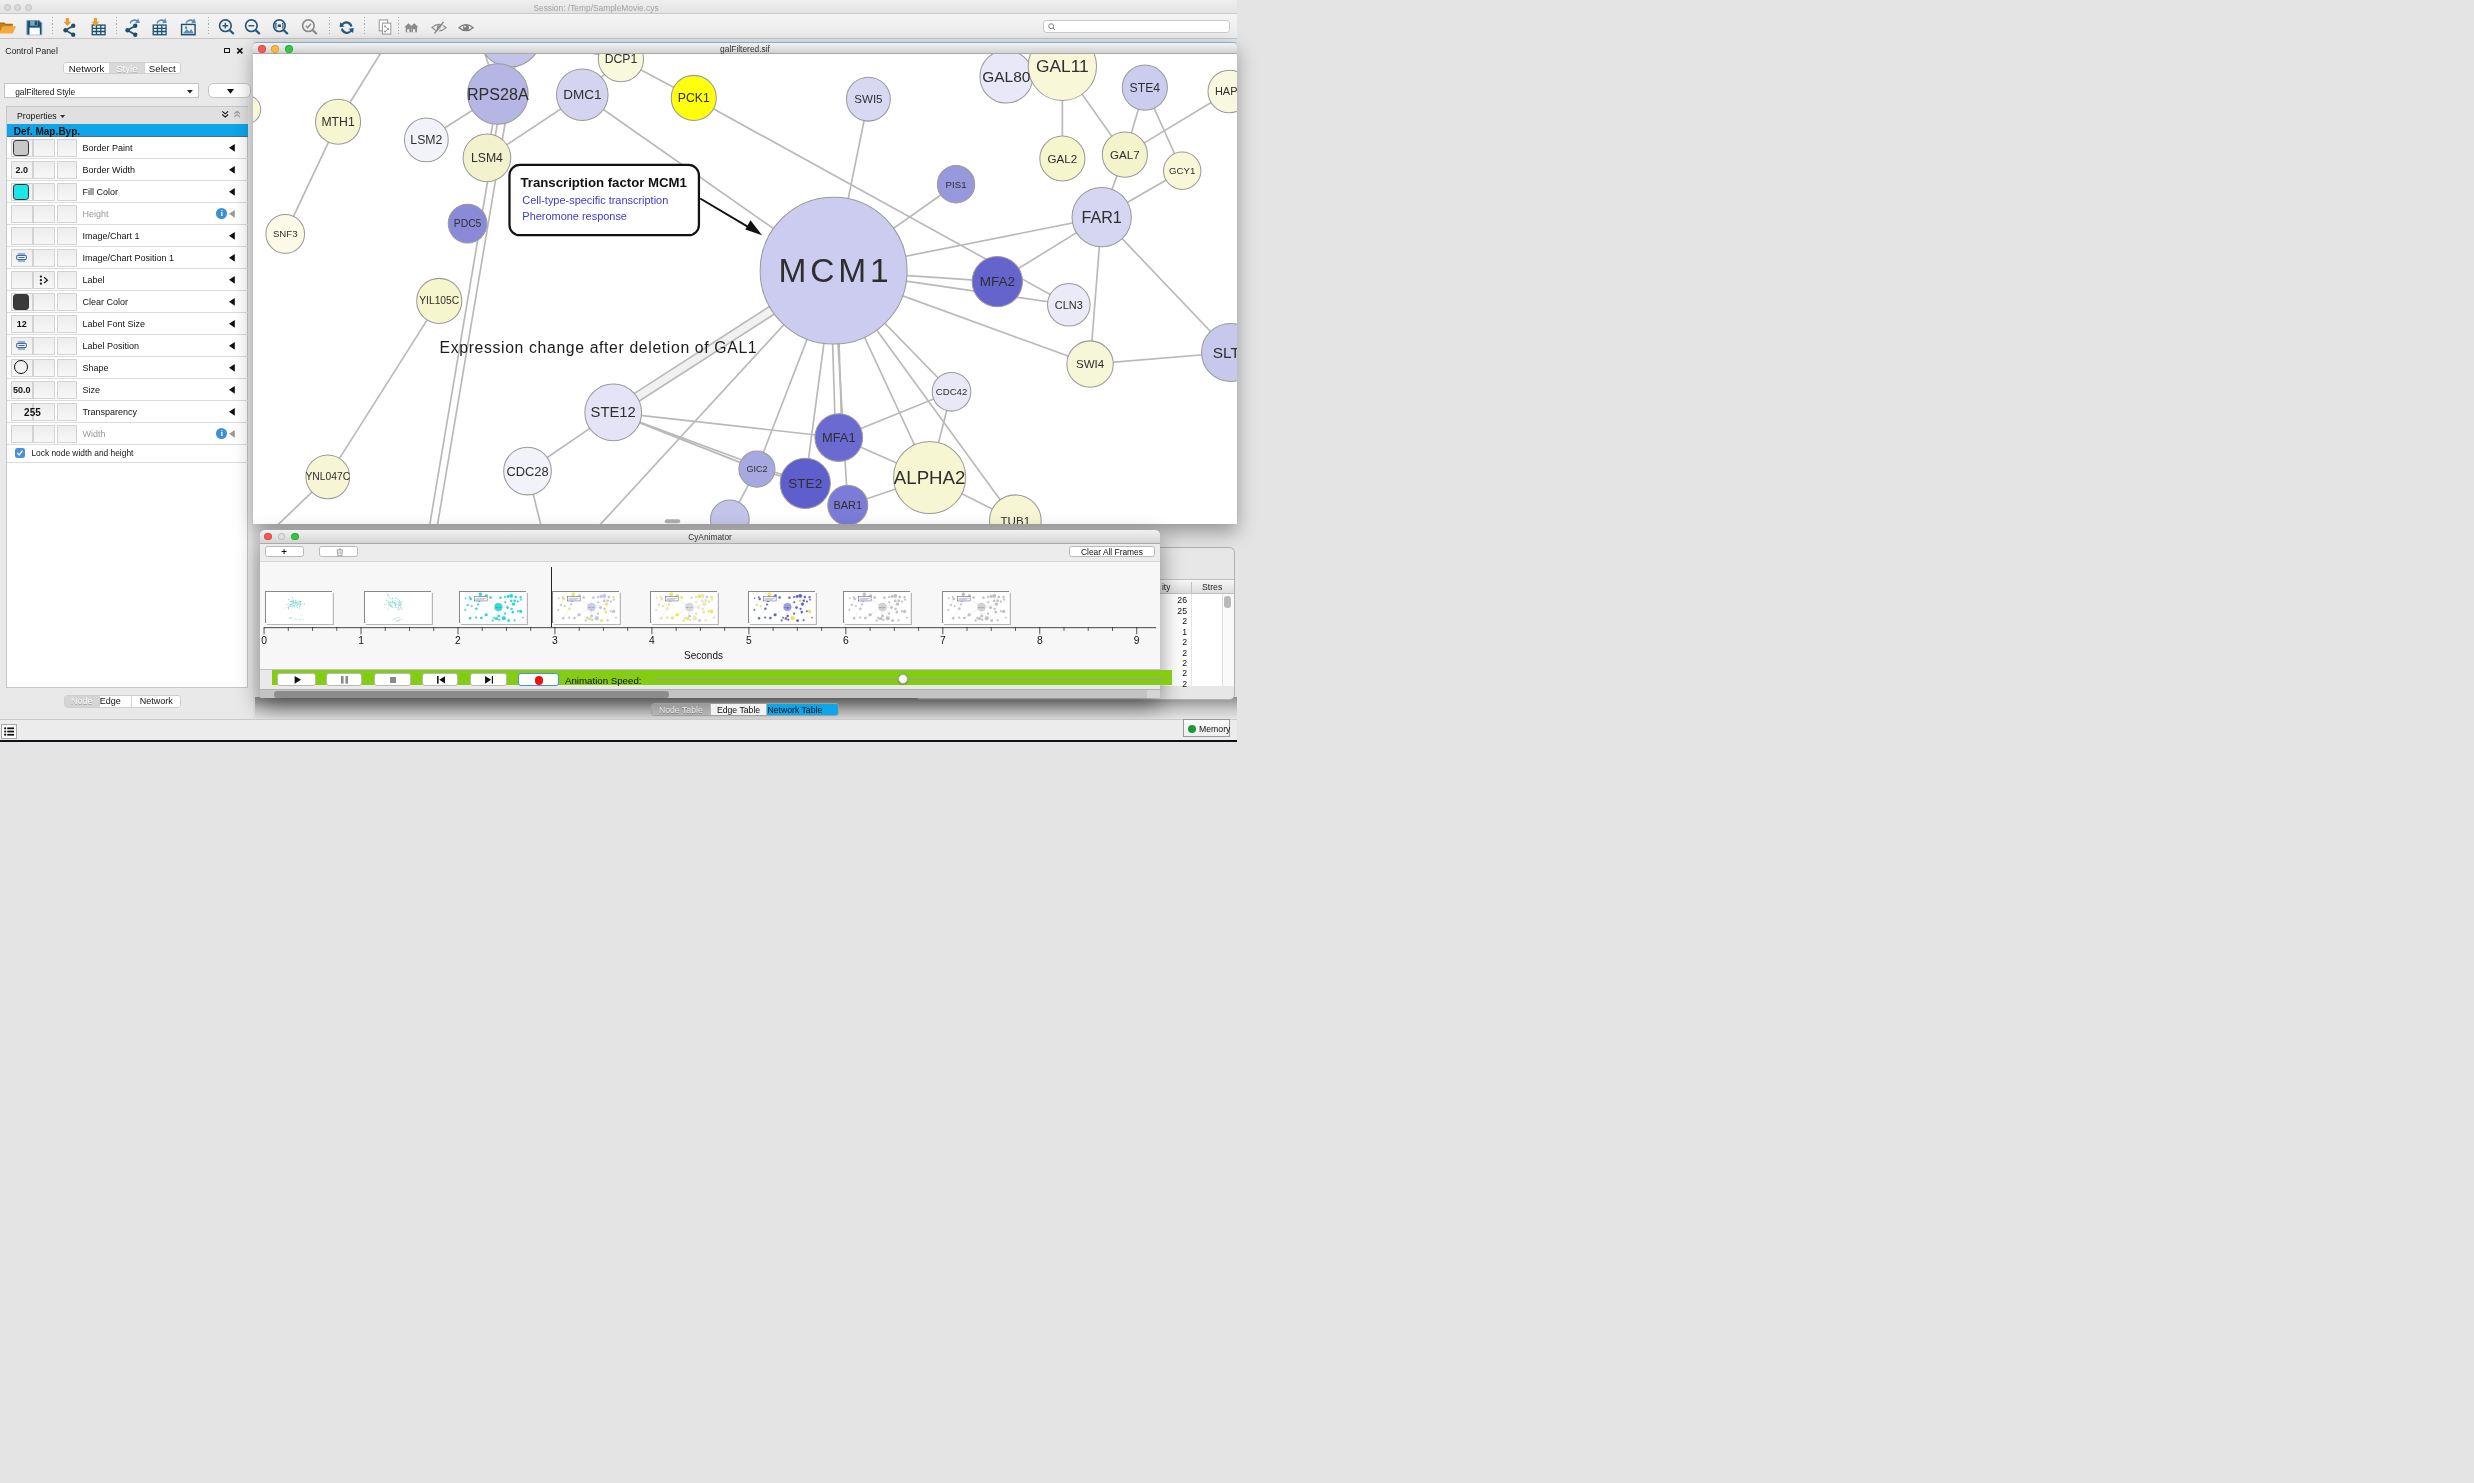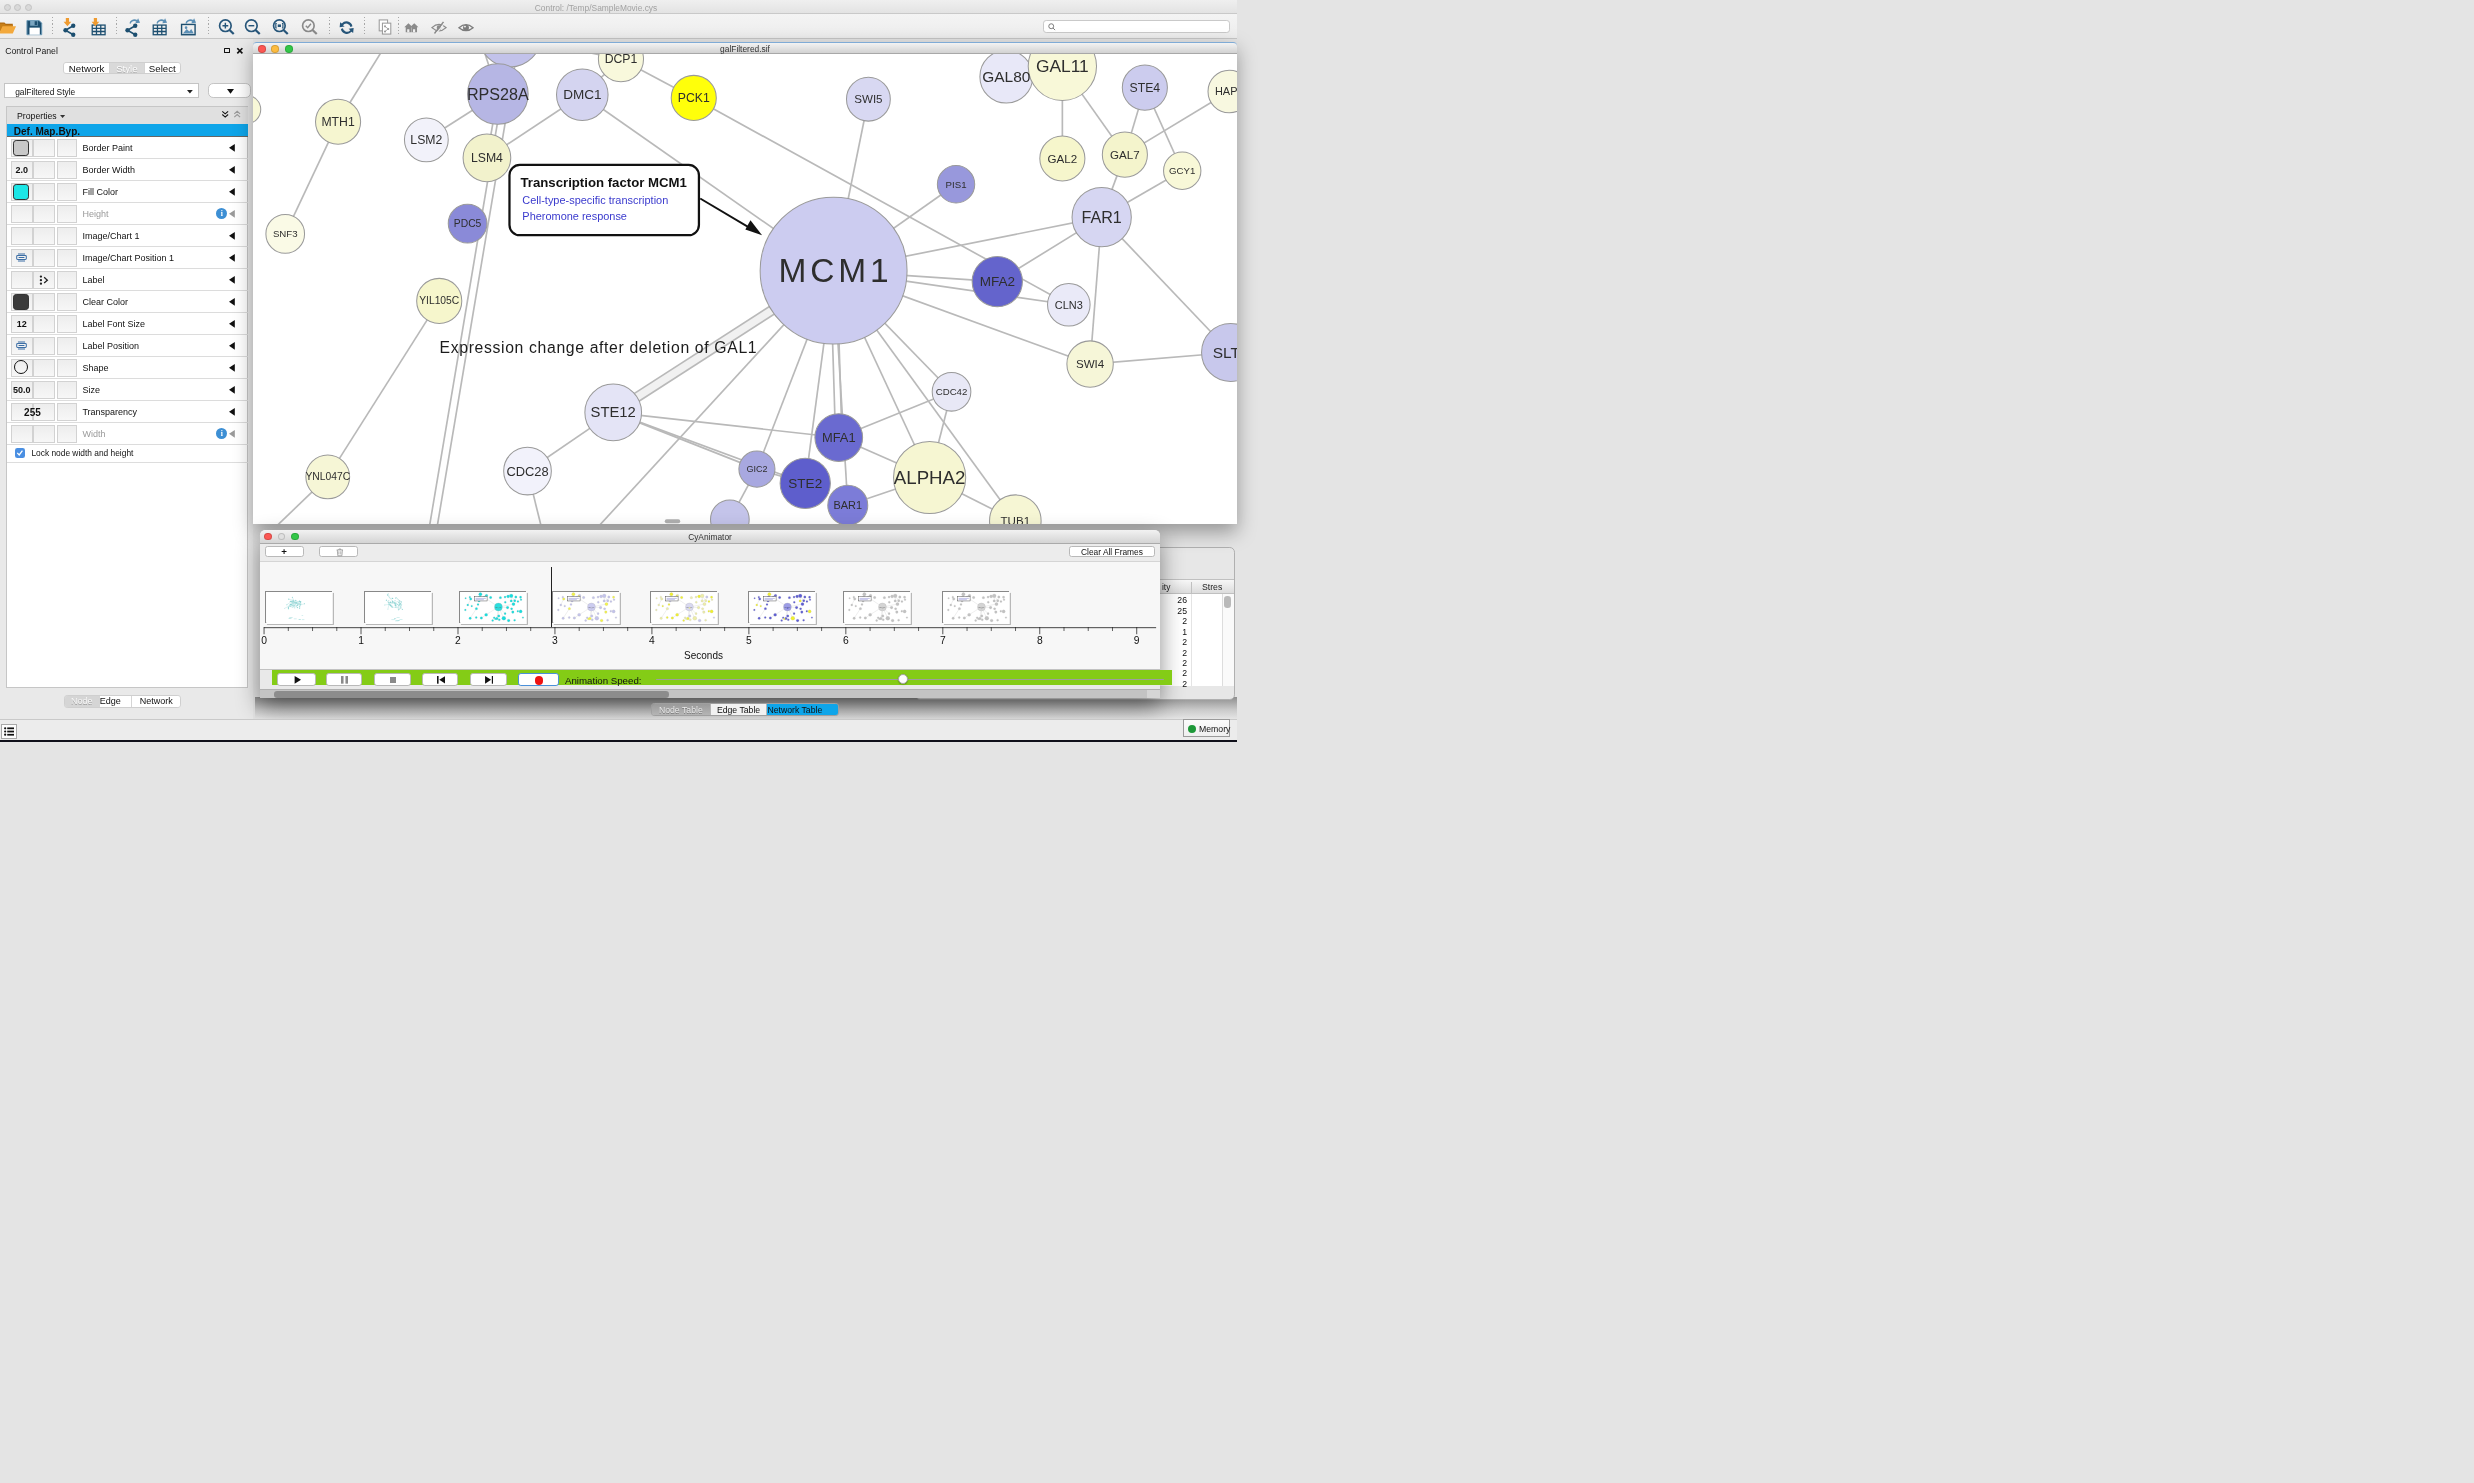--- a/index.html
+++ b/index.html
@@ -2,21 +2,21 @@
 <html style="font-size:10.3px"><head><meta charset="utf-8"><style>
 *{margin:0;padding:0;box-sizing:border-box}
 html,body{width:1237px;height:742px;overflow:hidden;font-family:"Liberation Sans",sans-serif;background:#e4e4e4}
 .abs{position:absolute}
 .btn{position:absolute;background:#fff;border:0.6px solid #b9b9b9;border-radius:2.6px}
 </style></head><body>
 <div class="abs" style="left:0;top:0;width:1237px;height:14px;background:linear-gradient(#efefef,#e3e3e3);border-bottom:0.6px solid #c9c9c9">
 <div class="abs" style="left:3.5px;top:3.9px;width:7px;height:7px;border-radius:50%;background:#d9d9d9;border:0.6px solid #c3c3c3"></div>
 <div class="abs" style="left:14px;top:3.9px;width:7px;height:7px;border-radius:50%;background:#d9d9d9;border:0.6px solid #c3c3c3"></div>
 <div class="abs" style="left:25px;top:3.9px;width:7px;height:7px;border-radius:50%;background:#d9d9d9;border:0.6px solid #c3c3c3"></div>
-<div class="abs" style="left:0;top:2.6px;width:1192px;text-align:center;font-size:8.4px;color:#a2a2a2">Control: /Temp/SampleMovie.cys</div>
+<div class="abs" style="left:0;top:2.6px;width:1192px;text-align:center;font-size:8.4px;color:#a2a2a2">Session: /Temp/SampleMovie.cys</div>
 </div>
 <div class="abs" style="left:0;top:14px;width:1237px;height:24.5px;background:linear-gradient(#f4f4f4,#ececec);border-bottom:0.6px solid #c6c6c6">
 <svg width="19.3" height="19.3" viewBox="0 0 30 30" style="position:absolute;left:-1.9px;top:3.9px">
       <path d="M2 7 h8 l2 2 h11 v4 H2z" fill="#b06a10"></path>
       <path d="M2 24 V9 h8 l2 2 h11 v3 H8 z" fill="#c87f18"></path>
       <path d="M2 24 L7 13 h21 l-5 11 z" fill="#f3a93c"></path>
     </svg>
 <svg width="19.3" height="19.3" viewBox="0 0 30 30" style="position:absolute;left:25px;top:3.9px">
       <path d="M3 4 h19 l4 4 v18 H3 z" fill="#1d4f70"></path>
       <path d="M3 4 h19 l4 4 v18 H3 z" fill="none" stroke="#6d9cb8" stroke-width="1.5"></path>

